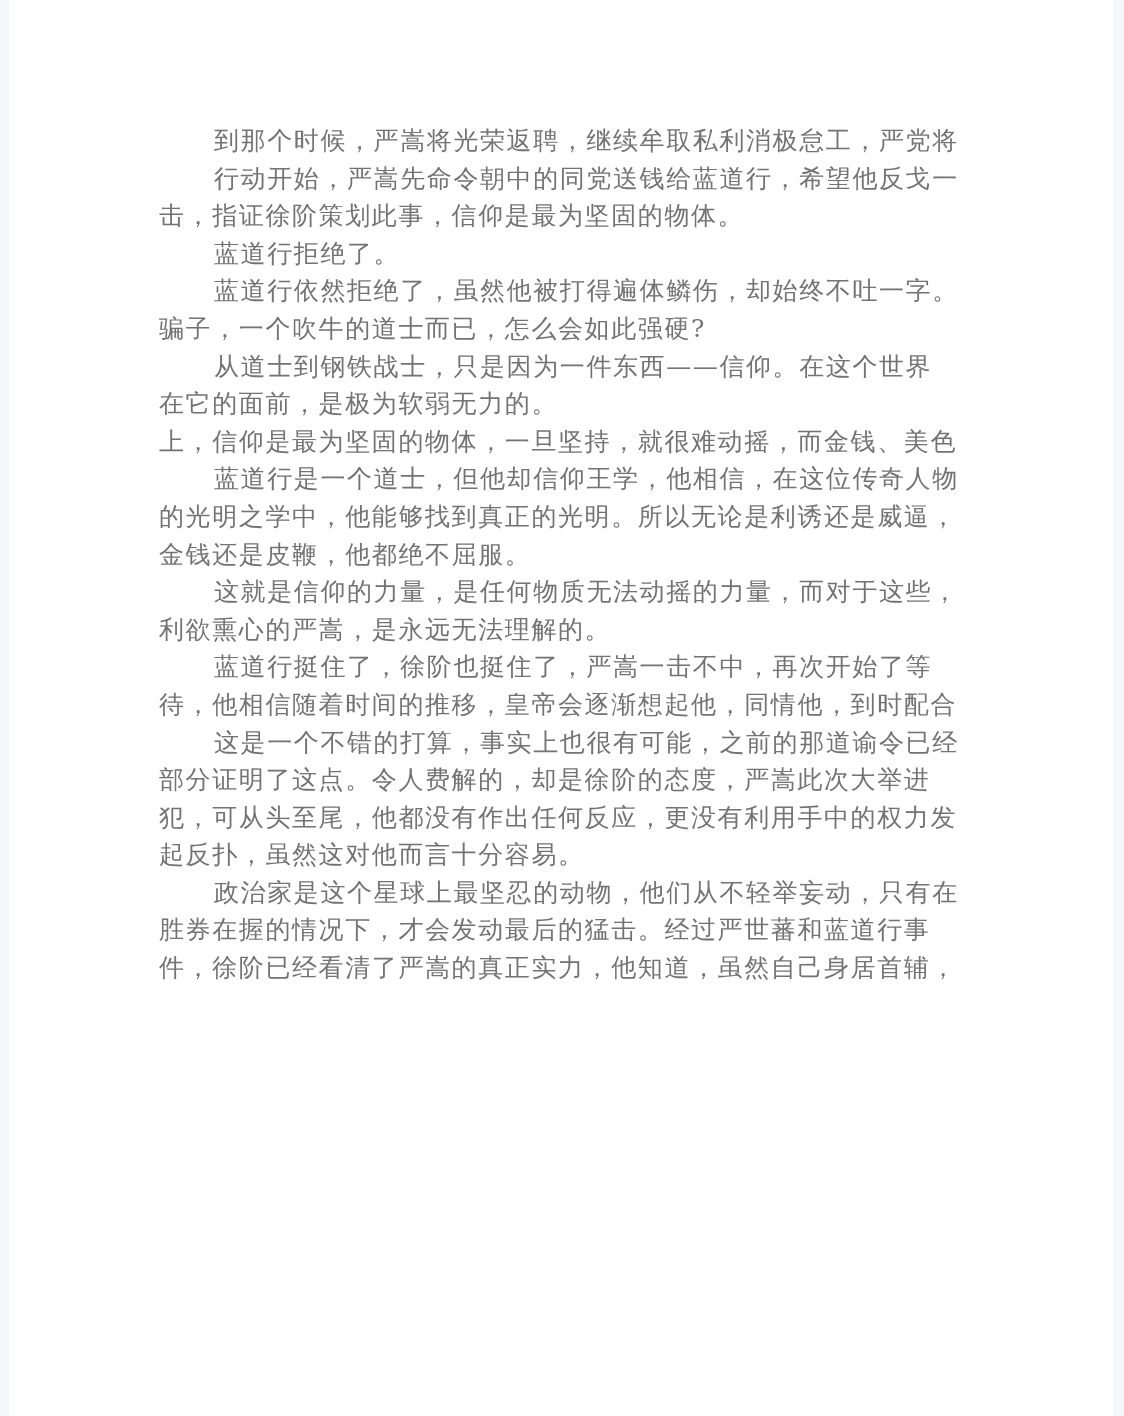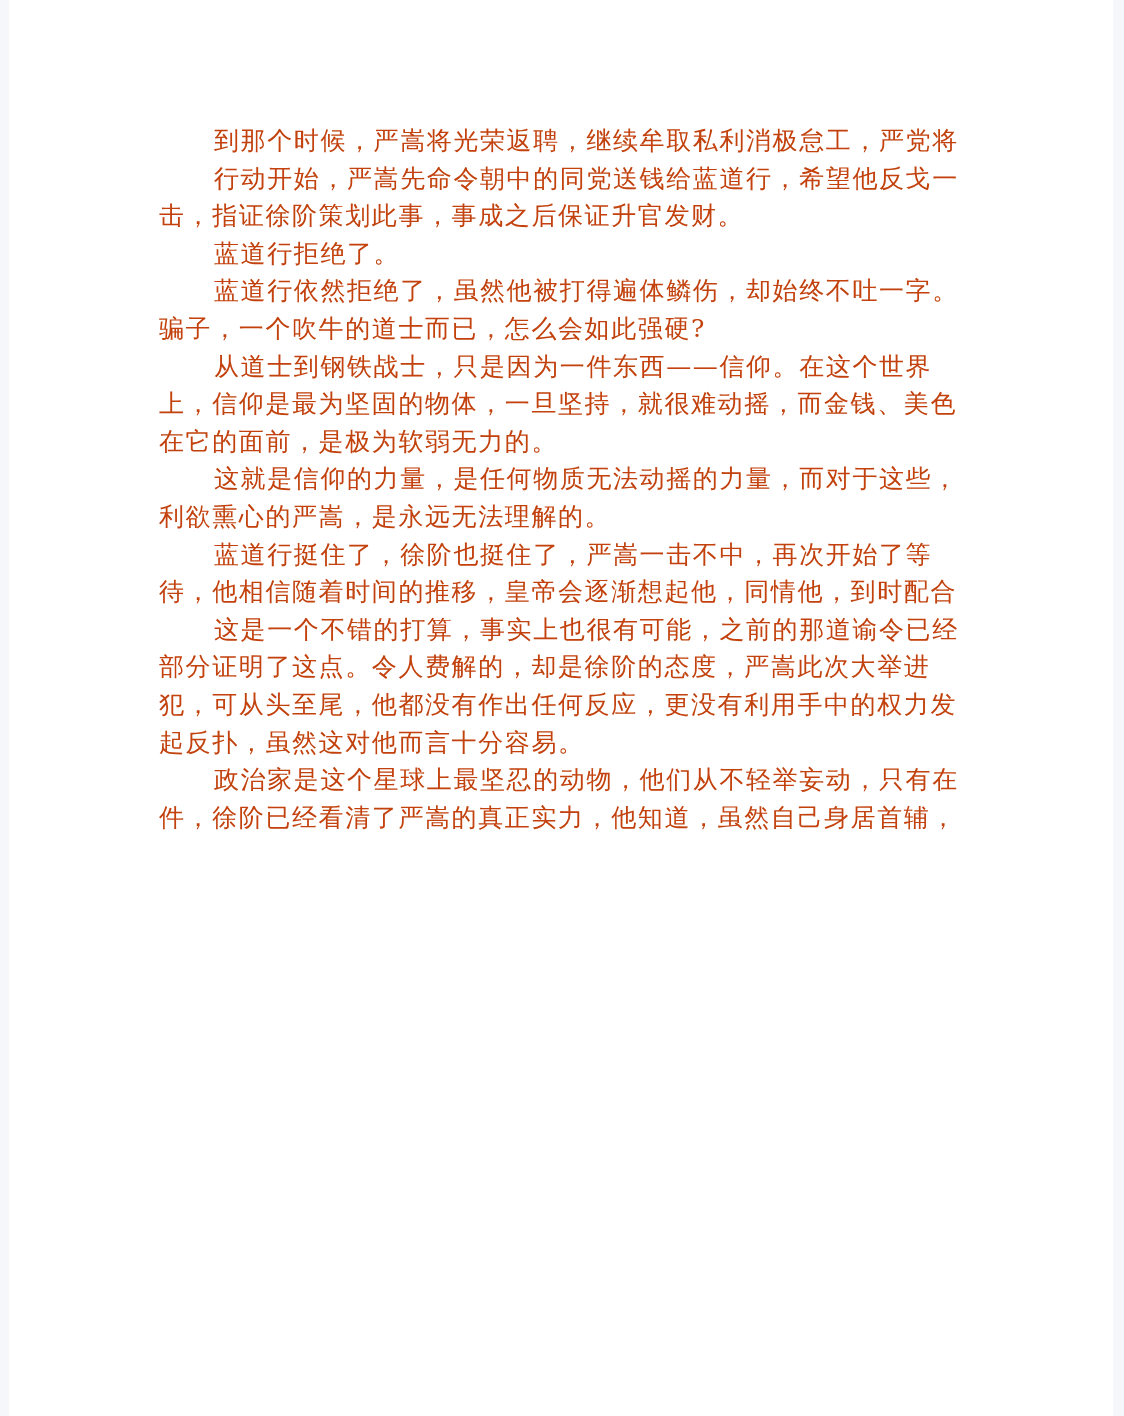--- a/index.html
+++ b/index.html
@@ -20,21 +20,21 @@
     top: 0;
     width: 1104px;
     height: 1416px;
     background: #ffffff;
   }
   .page-body {
     position: absolute;
     left: 150px;
     top: 122px;
     width: 824px;
-    color: #c2410c;
+    color: #737373;
   }
   .line {
     height: 37.6px;
     line-height: 37.6px;
     font-size: 25px;
     letter-spacing: 1.6px;
     white-space: nowrap;
   }
   .line.indent {
     padding-left: 55px;
@@ -45,59 +45,65 @@
 
 <div class="sheet">
   <div class="page-body">
 
     <div class="paragraph">
       <div class="line indent">到那个时候，严嵩将光荣返聘，继续牟取私利消极怠工，严党将</div>
     </div>
 
     <div class="paragraph">
       <div class="line indent">行动开始，严嵩先命令朝中的同党送钱给蓝道行，希望他反戈一</div>
-      <div class="line">击，指证徐阶策划此事，事成之后保证升官发财。</div>
+      <div class="line">击，指证徐阶策划此事，信仰是最为坚固的物体。</div>
     </div>
 
     <div class="paragraph">
       <div class="line indent">蓝道行拒绝了。</div>
     </div>
 
 
     <div class="paragraph">
       <div class="line indent">蓝道行依然拒绝了，虽然他被打得遍体鳞伤，却始终不吐一字。</div>
     </div>
 
     <div class="paragraph">
       <div class="line">骗子，一个吹牛的道士而已，怎么会如此强硬?</div>
     </div>
 
     <div class="paragraph">
       <div class="line indent">从道士到钢铁战士，只是因为一件东西——信仰。在这个世界</div>
+      <div class="line">在它的面前，是极为软弱无力的。</div>
       <div class="line">上，信仰是最为坚固的物体，一旦坚持，就很难动摇，而金钱、美色</div>
-      <div class="line">在它的面前，是极为软弱无力的。</div>
     </div>
 
+    <div class="paragraph">
+      <div class="line indent">蓝道行是一个道士，但他却信仰王学，他相信，在这位传奇人物</div>
+      <div class="line">的光明之学中，他能够找到真正的光明。所以无论是利诱还是威逼，</div>
+      <div class="line">金钱还是皮鞭，他都绝不屈服。</div>
+    </div>
 
     <div class="paragraph">
       <div class="line indent">这就是信仰的力量，是任何物质无法动摇的力量，而对于这些，</div>
       <div class="line">利欲熏心的严嵩，是永远无法理解的。</div>
     </div>
 
     <div class="paragraph">
       <div class="line indent">蓝道行挺住了，徐阶也挺住了，严嵩一击不中，再次开始了等</div>
       <div class="line">待，他相信随着时间的推移，皇帝会逐渐想起他，同情他，到时配合</div>
     </div>
 
     <div class="paragraph">
       <div class="line indent">这是一个不错的打算，事实上也很有可能，之前的那道谕令已经</div>
       <div class="line">部分证明了这点。令人费解的，却是徐阶的态度，严嵩此次大举进</div>
       <div class="line">犯，可从头至尾，他都没有作出任何反应，更没有利用手中的权力发</div>
       <div class="line">起反扑，虽然这对他而言十分容易。</div>
     </div>
 
     <div class="paragraph">
       <div class="line indent">政治家是这个星球上最坚忍的动物，他们从不轻举妄动，只有在</div>
+      <div class="line">胜券在握的情况下，才会发动最后的猛击。经过严世蕃和蓝道行事</div>
       <div class="line">件，徐阶已经看清了严嵩的真正实力，他知道，虽然自己身居首辅，</div>
     </div>
 
   </div>
 </div>
 
 </body></html>

